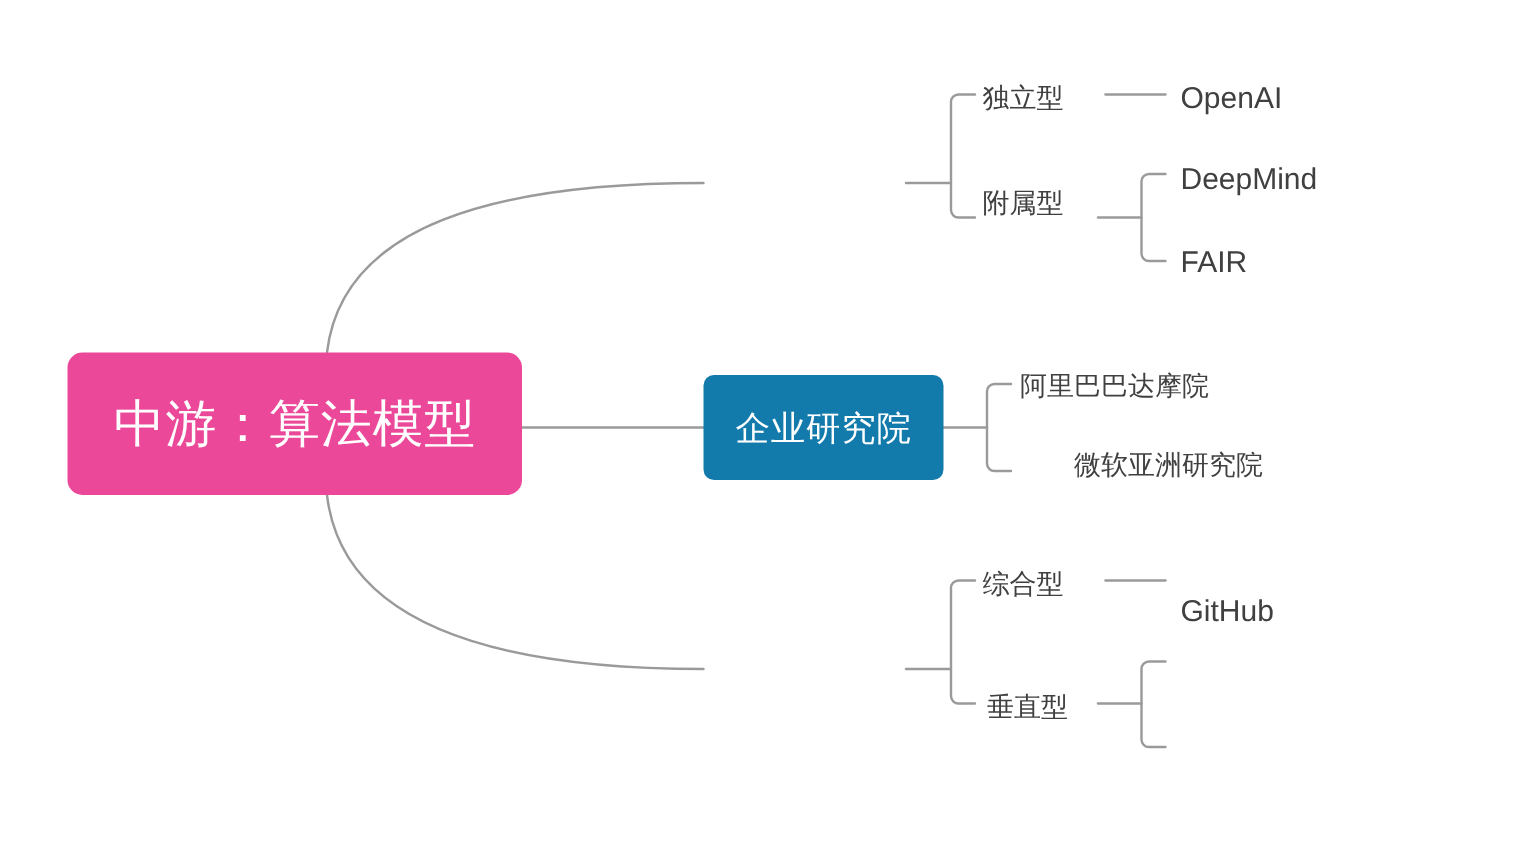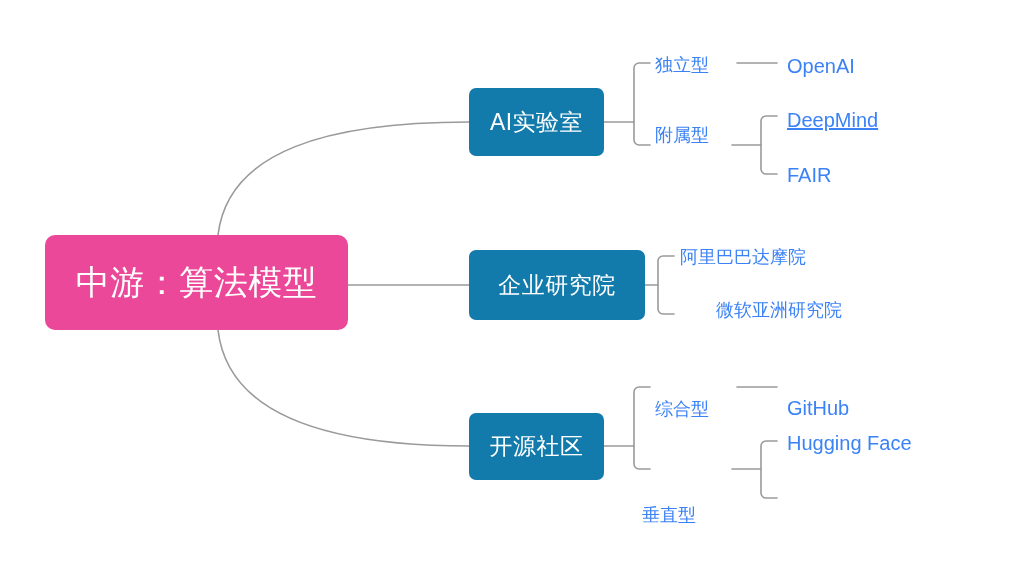--- a/index.html
+++ b/index.html
@@ -55,32 +55,32 @@
   }
   .node-ai-lab {
     left: 469px;
     top: 88px;
     width: 135px;
     height: 68px;
   }
   .node-corp-research {
     left: 469px;
     top: 250px;
-    width: 176px;
+    width: 160px;
     height: 70px;
   }
   .node-open-source {
     left: 469px;
     top: 413px;
     width: 135px;
     height: 67px;
   }
   .leaf {
     position: absolute;
-    color: #3b82f6;
+    color: #404040;
     font-size: 19px;
     white-space: nowrap;
     line-height: 1;
   }
   .leaf-cn {
     font-size: 18px;
   }
   .leaf-en {
     font-size: 20px;
   }
@@ -122,48 +122,41 @@
       <path d="M 732 469 L 761 469"></path>
 
       <path d="M 777 441 L 766 441 A 5 5 0 0 0 761 446 L 761 493 A 5 5 0 0 0 766 498 L 777 498"></path>
     </g>
   </svg>
 
   <div class="node node-root">
     <span>中游：算法模型</span>
   </div>
 
-  <div class="node node-branch node-ai-lab">
-    <span>AI实验室</span>
-  </div>
 
   <div class="leaf leaf-cn" style="left:655px; top:56px;">独立型</div>
 
   <div class="leaf leaf-en" style="left:787px; top:56px;text-align:center;">OpenAI</div>
 
   <div class="leaf leaf-cn" style="left:655px; top:126px;">附属型</div>
 
-  <div class="leaf leaf-en" style="left:787px; top:110px;text-decoration:underline;">DeepMind</div>
+  <div class="leaf leaf-en" style="left:787px; top:110px;">DeepMind</div>
 
   <div class="leaf leaf-en" style="left:787px; top:165px;text-align:center;">FAIR</div>
 
   <div class="node node-branch node-corp-research">
     <span>企业研究院</span>
   </div>
 
   <div class="leaf leaf-cn" style="left:680px; top:248px;">阿里巴巴达摩院</div>
 
   <div class="leaf leaf-cn" style="left:680px; top:301px;margin-left:36px;">微软亚洲研究院</div>
 
-  <div class="node node-branch node-open-source">
-    <span>开源社区</span>
-  </div>
 
-  <div class="leaf leaf-cn" style="left:655px; top:400px;">综合型</div>
+  <div class="leaf leaf-cn" style="left:655px; top:380px;">综合型</div>
 
   <div class="leaf leaf-en" style="left:787px; top:379px;margin-top:19px;">GitHub</div>
 
-  <div class="leaf leaf-cn" style="left:642px; top:462px;margin-top:44px;">垂直型</div>
+  <div class="leaf leaf-cn" style="left:658px; top:462px;">垂直型</div>
 
-  <div class="leaf leaf-en" style="left:787px; top:433px;">Hugging Face</div>
 
 
 </div>
 
 </body></html>

